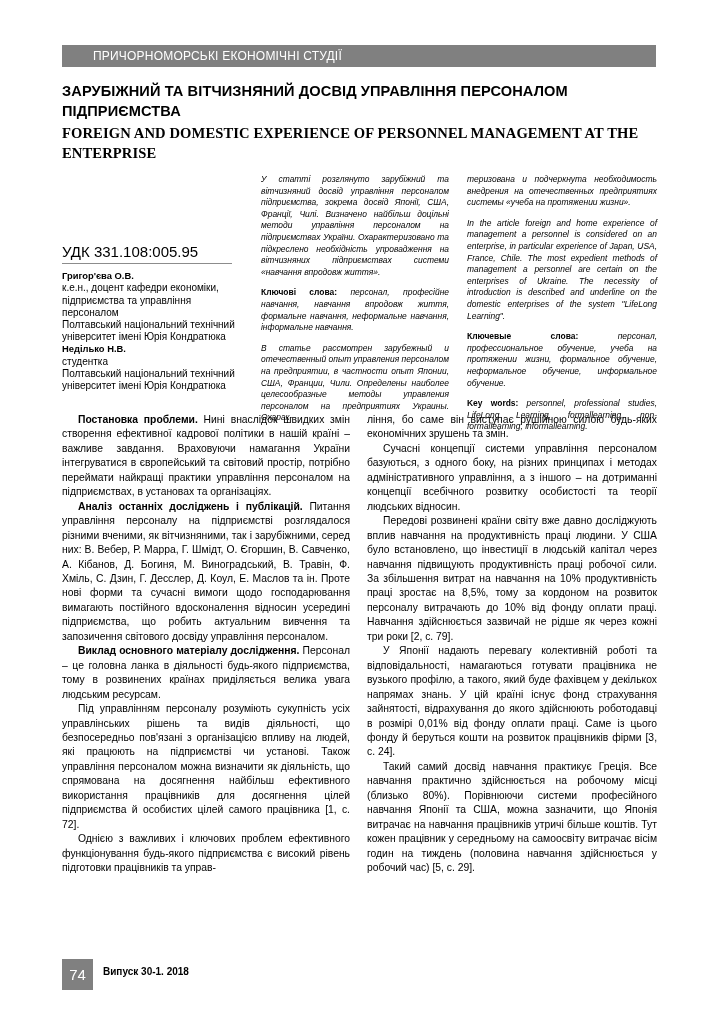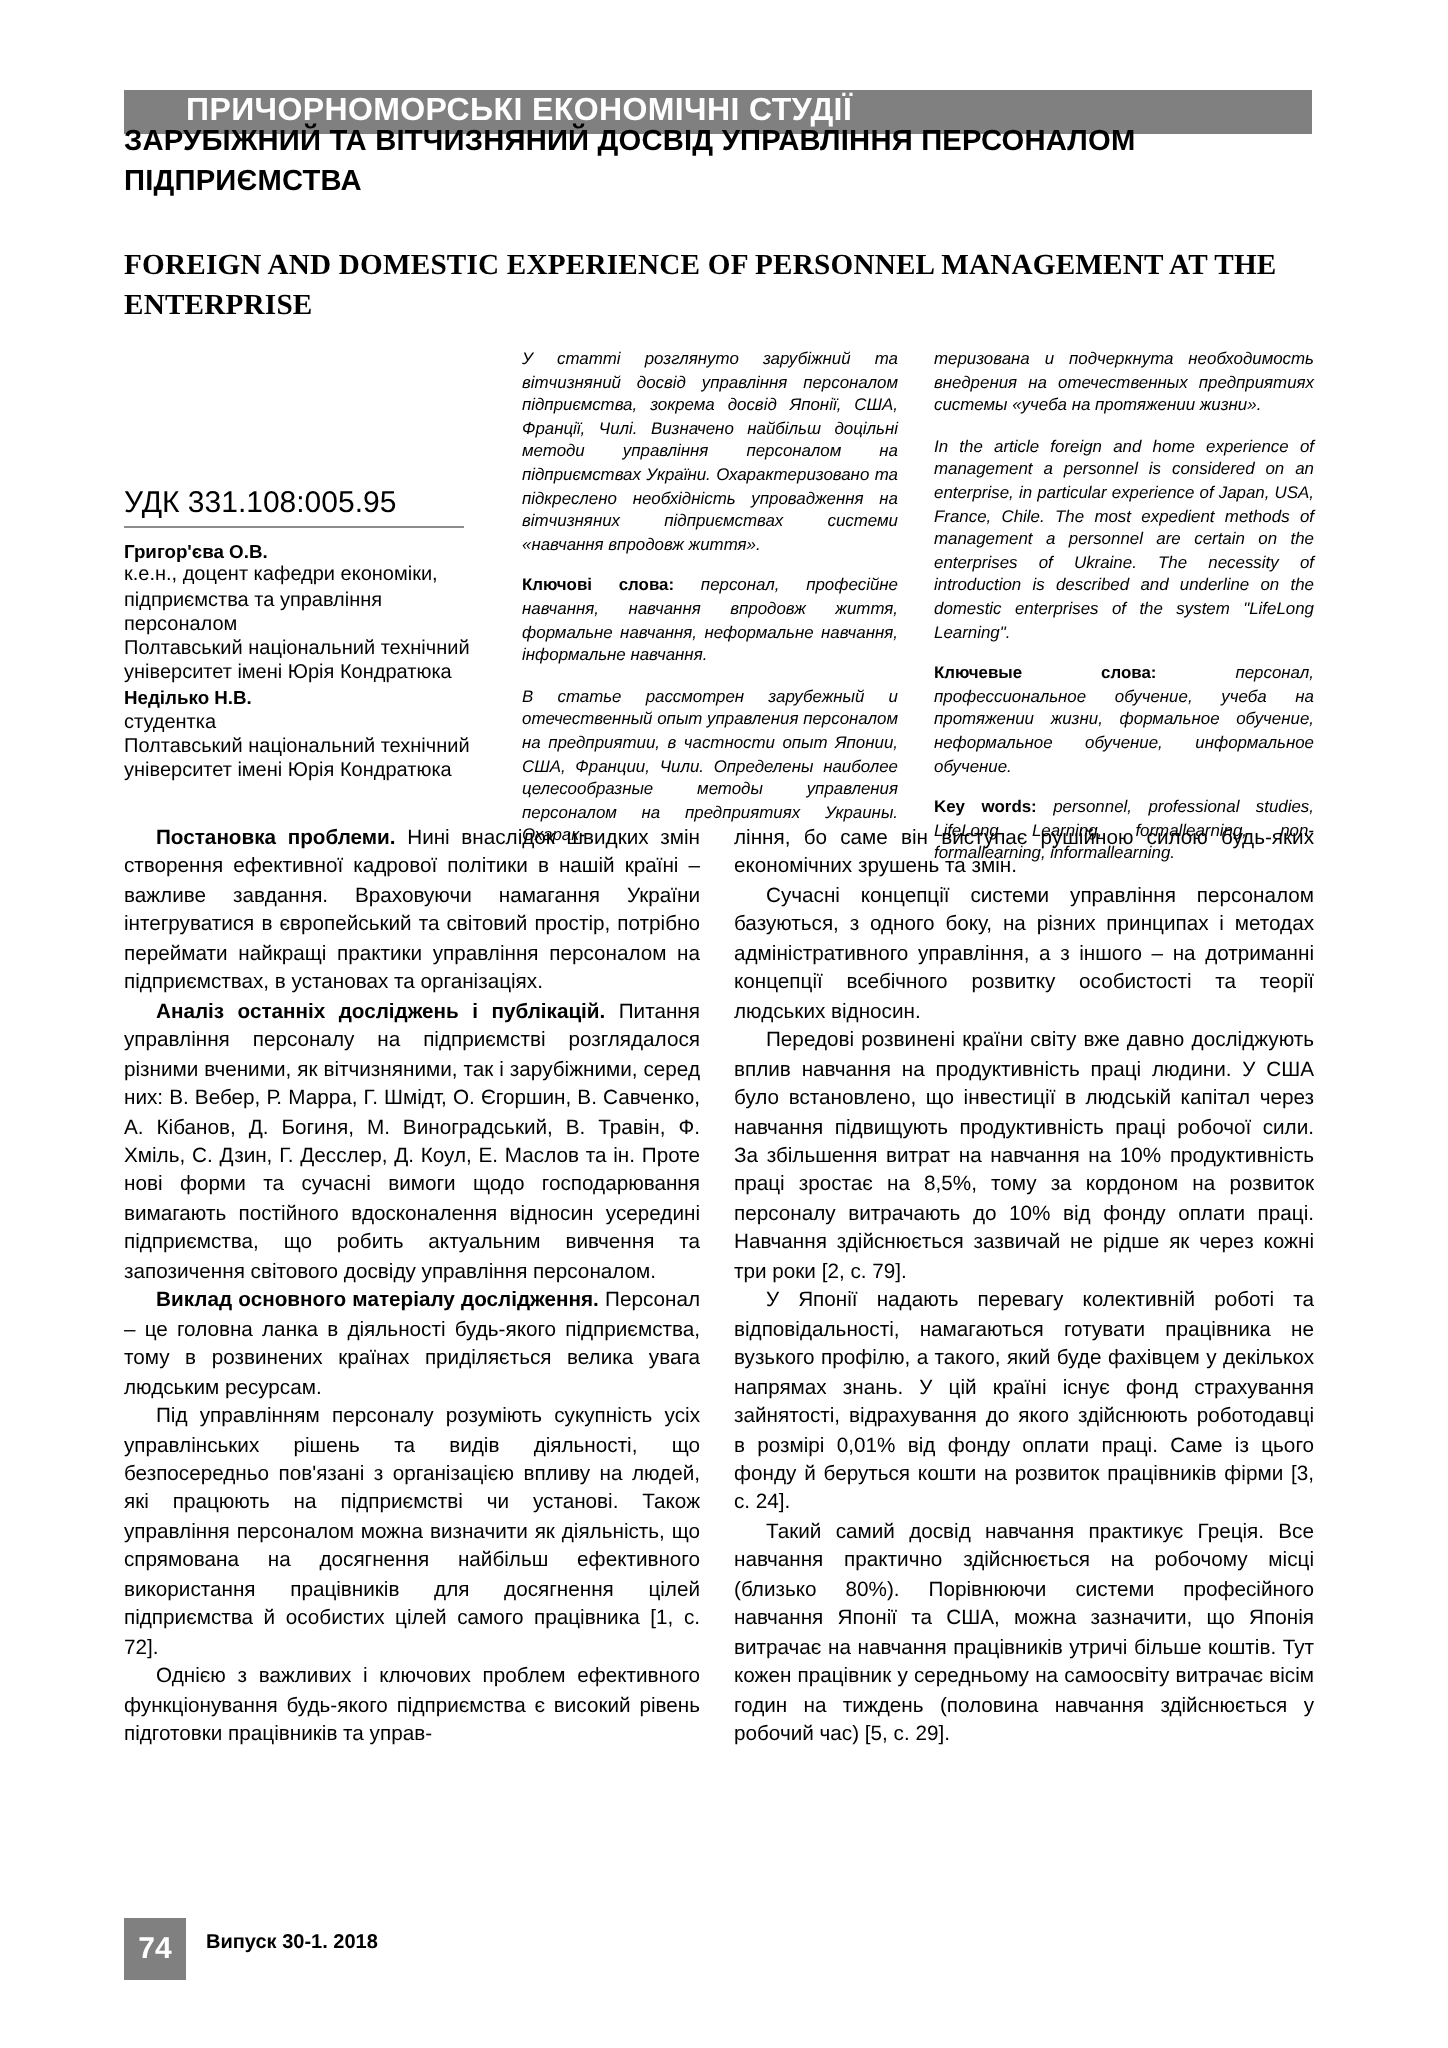--- a/index.html
+++ b/index.html
@@ -29,34 +29,34 @@
     left: 62px;
     top: 45px;
     width: 594px;
     height: 22px;
     background: #808080;
   }
   .runhead-text {
     position: absolute;
     left: 74px;
     top: 47px;
-    font-size: 16px;
-    font-weight: bold;
+    font-size: 12px;
+    font-weight: normal;
     letter-spacing: 0.2px;
     color: #ffffff;
     line-height: 18px;
     white-space: nowrap;
     padding-left: 19px;
   }
 
   
   .title-uk {
     position: absolute;
     left: 62px;
-    top: 62px;
+    top: 82px;
     width: 600px;
     font-size: 14.6px;
     font-weight: bold;
     line-height: 19.5px;
     letter-spacing: 0.1px;
   }
   .title-en {
     position: absolute;
     left: 62px;
     top: 124px;
@@ -145,21 +145,21 @@
   .folio-num {
     position: absolute;
     left: 62px;
     top: 959px;
     width: 31px;
     height: 31px;
     line-height: 31px;
     text-align: center;
     color: #ffffff;
     font-size: 15px;
-    font-weight: bold;
+    font-weight: normal;
   }
   .folio-label {
     position: absolute;
     left: 103px;
     top: 966px;
     font-size: 10px;
     font-weight: bold;
     white-space: nowrap;
   }
 </style>

